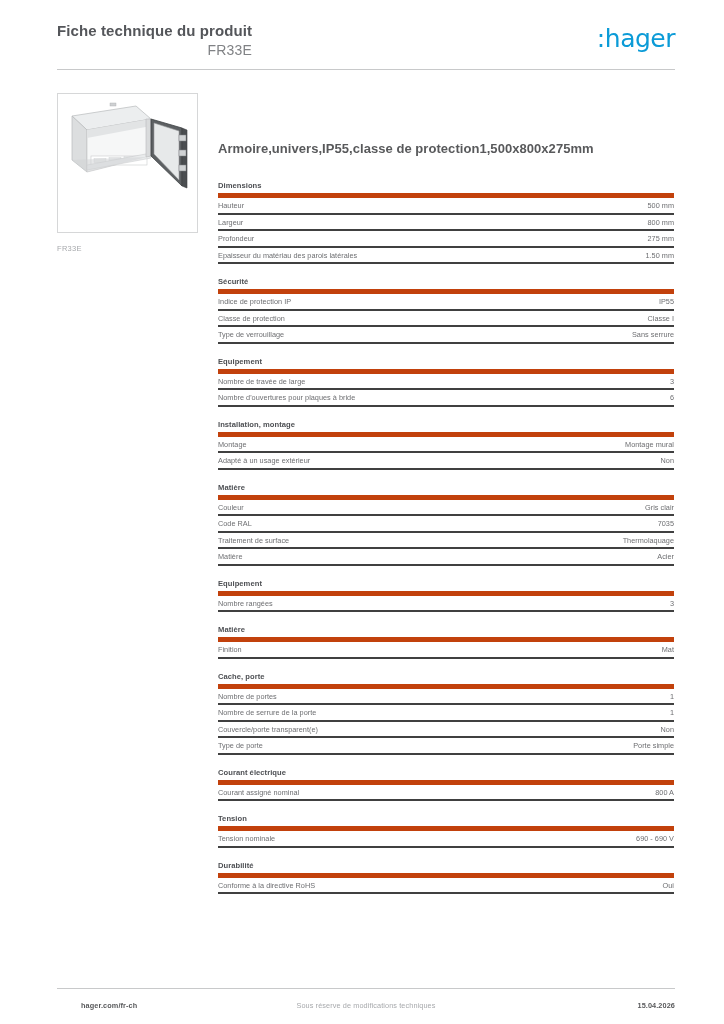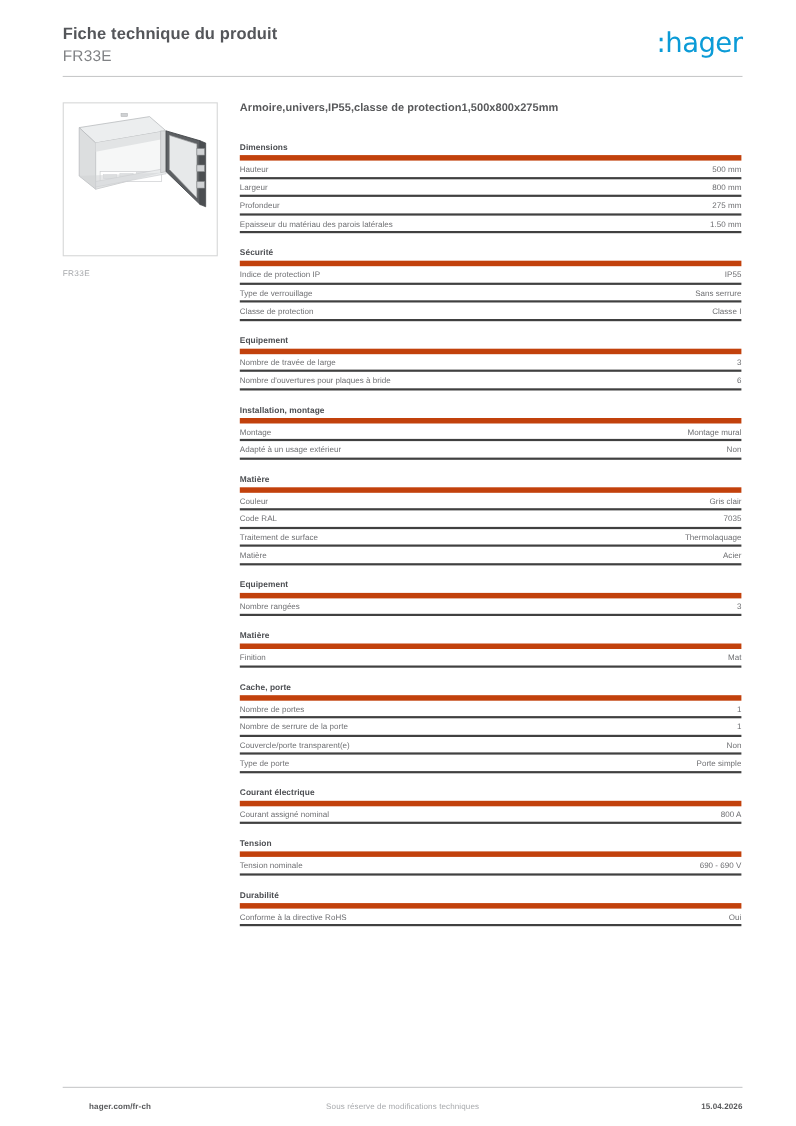--- a/index.html
+++ b/index.html
@@ -19,20 +19,21 @@
 
   
   .page-header {
     position: absolute;
     left: 0; right: 0; top: 0;
     height: 70px;
     padding: 22px 49px 0 57px;
     display: flex;
     justify-content: space-between;
     align-items: flex-start;
+    text-align: right;
   }
 
   .doc-titles { line-height: 1.25; }
 
   .doc-title {
     font-size: 15px;
     font-weight: bold;
     color: #54565a;
     letter-spacing: .1px;
   }
@@ -91,25 +92,26 @@
 
   
   .spec-column {
     position: absolute;
     left: 218px;
     top: 93px;
     width: 456px;
   }
 
   .product-name {
-    font-size: 10px;
+    font-size: 13px;
     font-weight: bold;
     color: #58595b;
     letter-spacing: .05px;
     margin-bottom: 25px;
+    margin-top: 48px;
   }
 
   .specs-heading {
     font-size: 7.8px;
     font-weight: bold;
     color: #58595b;
     letter-spacing: .05px;
     margin-bottom: 23px;
   }
 
@@ -264,26 +266,26 @@
           <div class="spec-value">1.50 mm</div>
         </div>
       </div>
       <div class="spec-group">
         <div class="group-title">Sécurité</div>
         <div class="spec-row">
           <div class="spec-label">Indice de protection IP</div>
           <div class="spec-value">IP55</div>
         </div>
         <div class="spec-row">
+          <div class="spec-label">Classe de protection</div>
+          <div class="spec-value">Classe I</div>
+        </div>
+        <div class="spec-row">
           <div class="spec-label">Type de verrouillage</div>
           <div class="spec-value">Sans serrure</div>
-        </div>
-        <div class="spec-row">
-          <div class="spec-label">Classe de protection</div>
-          <div class="spec-value">Classe I</div>
         </div>
       </div>
       <div class="spec-group">
         <div class="group-title">Equipement</div>
         <div class="spec-row">
           <div class="spec-label">Nombre de travée de large</div>
           <div class="spec-value">3</div>
         </div>
         <div class="spec-row">
           <div class="spec-label">Nombre d'ouvertures pour plaques à bride</div>

